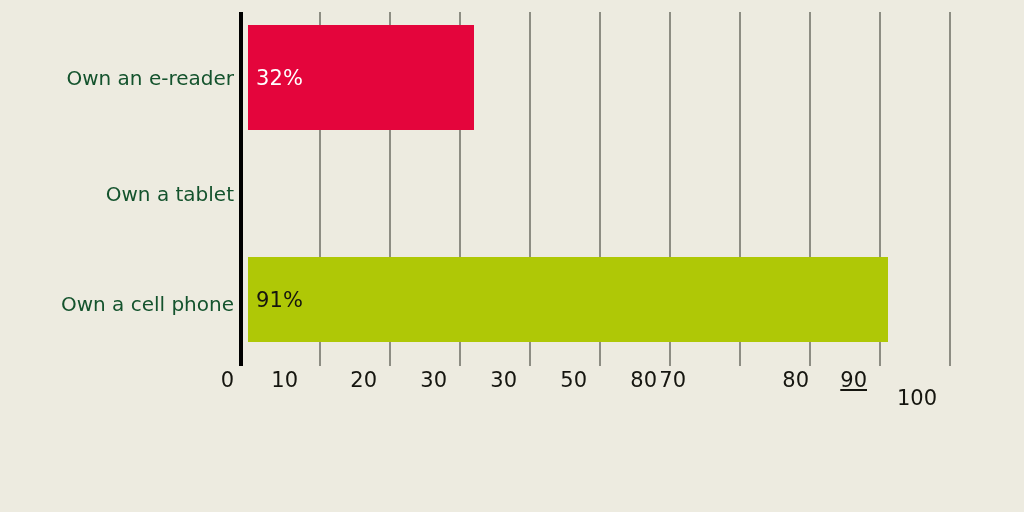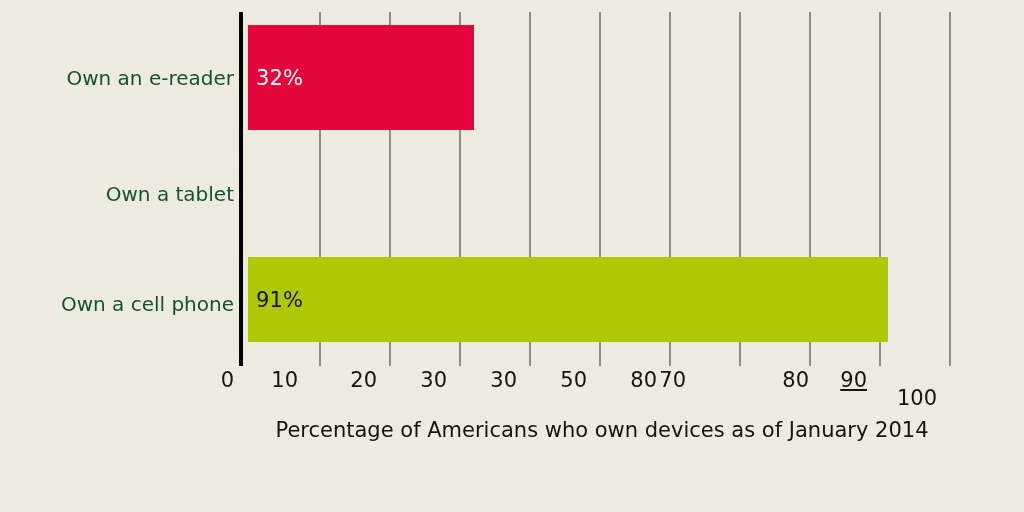--- a/index.html
+++ b/index.html
@@ -150,15 +150,14 @@
   <div class="tick-label" style="left:383px;text-align:center;">20</div>
   <div class="tick-label" style="left:453px;">30</div>
   <div class="tick-label" style="left:523px;">30</div>
   <div class="tick-label" style="left:593px;">50</div>
   <div class="tick-label" style="left:663px;">80</div>
   <div class="tick-label" style="left:692px;">70</div>
   <div class="tick-label" style="left:803px;margin-left:12px;">80</div>
   <div class="tick-label" style="left:873px;text-decoration:underline;">90</div>
   <div class="tick-label" style="left:943px;margin-top:18px;">100</div>
 
-  <div id="x-axis-title">Percentage of Americans who own devices as of January 2014</div>
 
 </div>
 
 </body></html>

